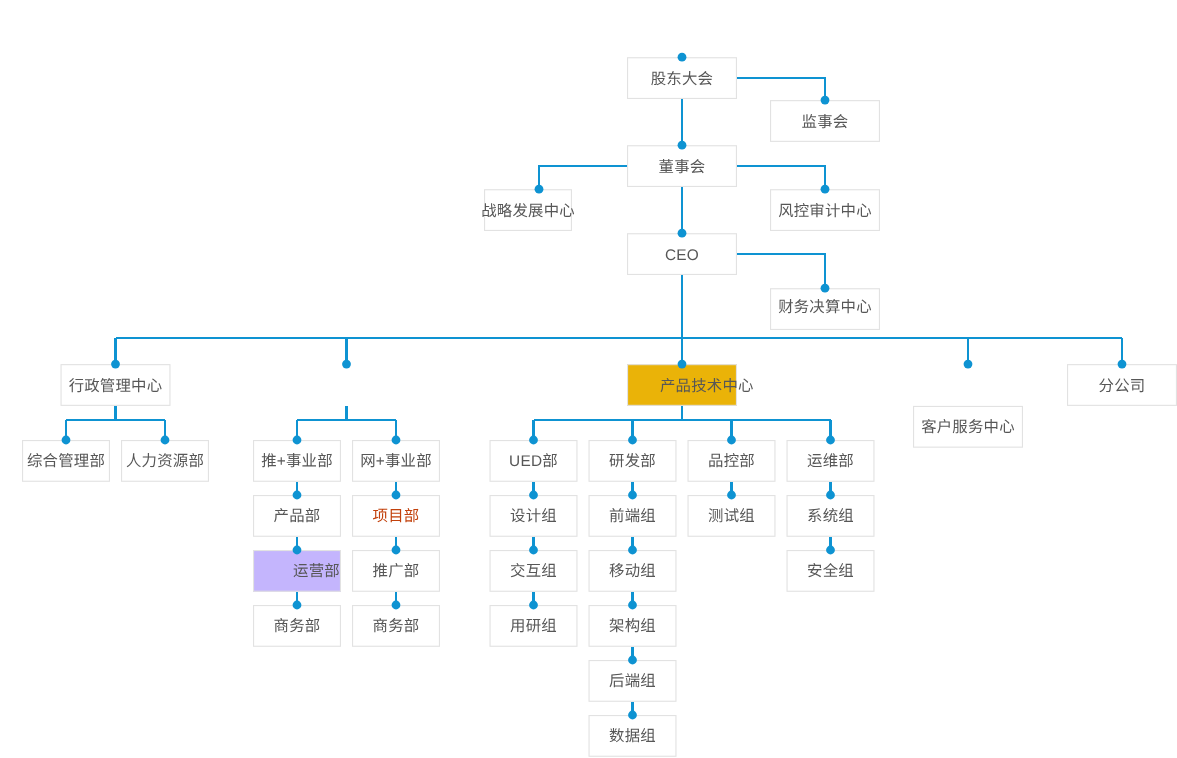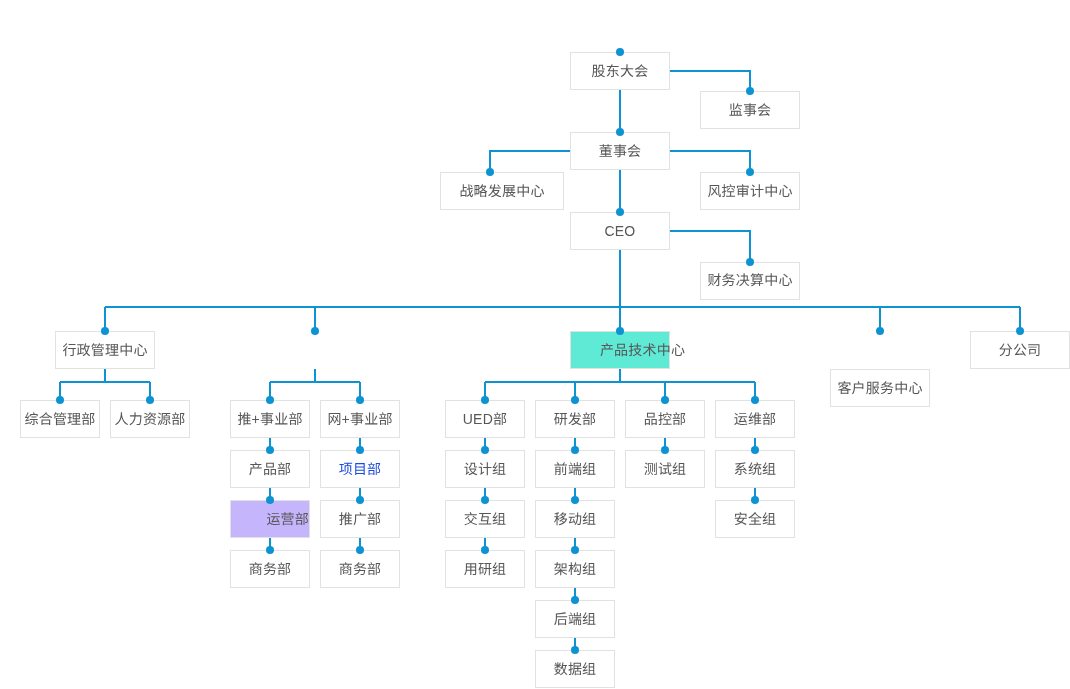--- a/index.html
+++ b/index.html
@@ -108,42 +108,42 @@
     </div>
     <span class="node-dot" style="width: 8px; height: 8px; background: rgb(14, 147, 210); left: 616px; top: 48px;"></span>
     <div class="org-node" style="left: 700px; top: 91px; width: 100px; height: 38px; border-color: rgb(226, 226, 226); background: rgb(255, 255, 255); color: rgb(87, 87, 87);">
       <span class="org-node-label">监事会</span>
     </div>
     <span class="node-dot" style="width: 8px; height: 8px; background: rgb(14, 147, 210); left: 746px; top: 87px;"></span>
     <div class="org-node" style="left: 570px; top: 132px; width: 100px; height: 38px; border-color: rgb(226, 226, 226); background: rgb(255, 255, 255); color: rgb(87, 87, 87);">
       <span class="org-node-label">董事会</span>
     </div>
     <span class="node-dot" style="width: 8px; height: 8px; background: rgb(14, 147, 210); left: 616px; top: 128px;"></span>
-    <div class="org-node" style="left: 440px; top: 172px; width: 124px; height: 38px; border-color: rgb(226, 226, 226); background: rgb(255, 255, 255); color: rgb(87, 87, 87);">
+    <div class="org-node" style="left: 440px; top: 172px; width: 80px; height: 38px; border-color: rgb(226, 226, 226); background: rgb(255, 255, 255); color: rgb(87, 87, 87);">
       <span class="org-node-label">战略发展中心</span>
     </div>
     <span class="node-dot" style="width: 8px; height: 8px; background: rgb(14, 147, 210); left: 486px; top: 168px;"></span>
     <div class="org-node" style="left: 700px; top: 172px; width: 100px; height: 38px; border-color: rgb(226, 226, 226); background: rgb(255, 255, 255); color: rgb(87, 87, 87);">
       <span class="org-node-label">风控审计中心</span>
     </div>
     <span class="node-dot" style="width: 8px; height: 8px; background: rgb(14, 147, 210); left: 746px; top: 168px;"></span>
     <div class="org-node" style="left: 570px; top: 212px; width: 100px; height: 38px; border-color: rgb(226, 226, 226); background: rgb(255, 255, 255); color: rgb(87, 87, 87);">
       <span class="org-node-label">CEO</span>
     </div>
     <span class="node-dot" style="width: 8px; height: 8px; background: rgb(14, 147, 210); left: 616px; top: 208px;"></span>
     <div class="org-node" style="left: 700px; top: 262px; width: 100px; height: 38px; border-color: rgb(226, 226, 226); background: rgb(255, 255, 255); color: rgb(87, 87, 87); font-family: Liberation Mono, monospace;">
       <span class="org-node-label">财务决算中心</span>
     </div>
     <span class="node-dot" style="width: 8px; height: 8px; background: rgb(14, 147, 210); left: 746px; top: 258px;"></span>
     <div class="org-node" style="left: 55px; top: 331px; width: 100px; height: 38px; border-color: rgb(226, 226, 226); background: rgb(255, 255, 255); color: rgb(87, 87, 87);">
       <span class="org-node-label">行政管理中心</span>
     </div>
     <span class="node-dot" style="width: 8px; height: 8px; background: rgb(14, 147, 210); left: 101px; top: 327px;"></span>
     <span class="node-dot" style="width: 8px; height: 8px; background: rgb(14, 147, 210); left: 311px; top: 327px;"></span>
-    <div class="org-node" style="left: 570px; top: 331px; width: 100px; height: 38px; border-color: rgb(226, 226, 226); background: #5eead4; color: rgb(87, 87, 87); padding-left: 45px;">
+    <div class="org-node" style="left: 570px; top: 331px; width: 100px; height: 38px; border-color: rgb(226, 226, 226); background: #eab308; color: rgb(87, 87, 87); padding-left: 45px;">
       <span class="org-node-label">产品技术中心</span>
     </div>
     <span class="node-dot" style="width: 8px; height: 8px; background: rgb(14, 147, 210); left: 616px; top: 327px;"></span>
     <div class="org-node" style="left: 830px; top: 331px; width: 100px; height: 38px; border-color: rgb(226, 226, 226); background: rgb(255, 255, 255); color: rgb(87, 87, 87); margin-top: 38px;">
       <span class="org-node-label">客户服务中心</span>
     </div>
     <span class="node-dot" style="width: 8px; height: 8px; background: rgb(14, 147, 210); left: 876px; top: 327px;"></span>
     <div class="org-node" style="left: 970px; top: 331px; width: 100px; height: 38px; border-color: rgb(226, 226, 226); background: rgb(255, 255, 255); color: rgb(87, 87, 87);">
       <span class="org-node-label">分公司</span>
     </div>
@@ -161,21 +161,21 @@
     </div>
     <span class="node-dot" style="width: 8px; height: 8px; background: rgb(14, 147, 210); left: 266px; top: 396px;"></span>
     <div class="org-node" style="left: 320px; top: 400px; width: 80px; height: 38px; border-color: rgb(226, 226, 226); background: rgb(255, 255, 255); color: rgb(87, 87, 87);">
       <span class="org-node-label">网+事业部</span>
     </div>
     <span class="node-dot" style="width: 8px; height: 8px; background: rgb(14, 147, 210); left: 356px; top: 396px;"></span>
     <div class="org-node" style="left: 230px; top: 450px; width: 80px; height: 38px; border-color: rgb(226, 226, 226); background: rgb(255, 255, 255); color: rgb(87, 87, 87);">
       <span class="org-node-label">产品部</span>
     </div>
     <span class="node-dot" style="width: 8px; height: 8px; background: rgb(14, 147, 210); left: 266px; top: 446px;"></span>
-    <div class="org-node" style="left: 320px; top: 450px; width: 80px; height: 38px; border-color: rgb(226, 226, 226); background: rgb(255, 255, 255); color: #1d4ed8;">
+    <div class="org-node" style="left: 320px; top: 450px; width: 80px; height: 38px; border-color: rgb(226, 226, 226); background: rgb(255, 255, 255); color: #c2410c;">
       <span class="org-node-label">项目部</span>
     </div>
     <span class="node-dot" style="width: 8px; height: 8px; background: rgb(14, 147, 210); left: 356px; top: 446px;"></span>
     <div class="org-node" style="left: 230px; top: 500px; width: 80px; height: 38px; border-color: rgb(226, 226, 226); background: #c4b5fd; color: rgb(87, 87, 87); justify-content: flex-end;">
       <span class="org-node-label">运营部</span>
     </div>
     <span class="node-dot" style="width: 8px; height: 8px; background: rgb(14, 147, 210); left: 266px; top: 496px;"></span>
     <div class="org-node" style="left: 320px; top: 500px; width: 80px; height: 38px; border-color: rgb(226, 226, 226); background: rgb(255, 255, 255); color: rgb(87, 87, 87);">
       <span class="org-node-label">推广部</span>
     </div>

